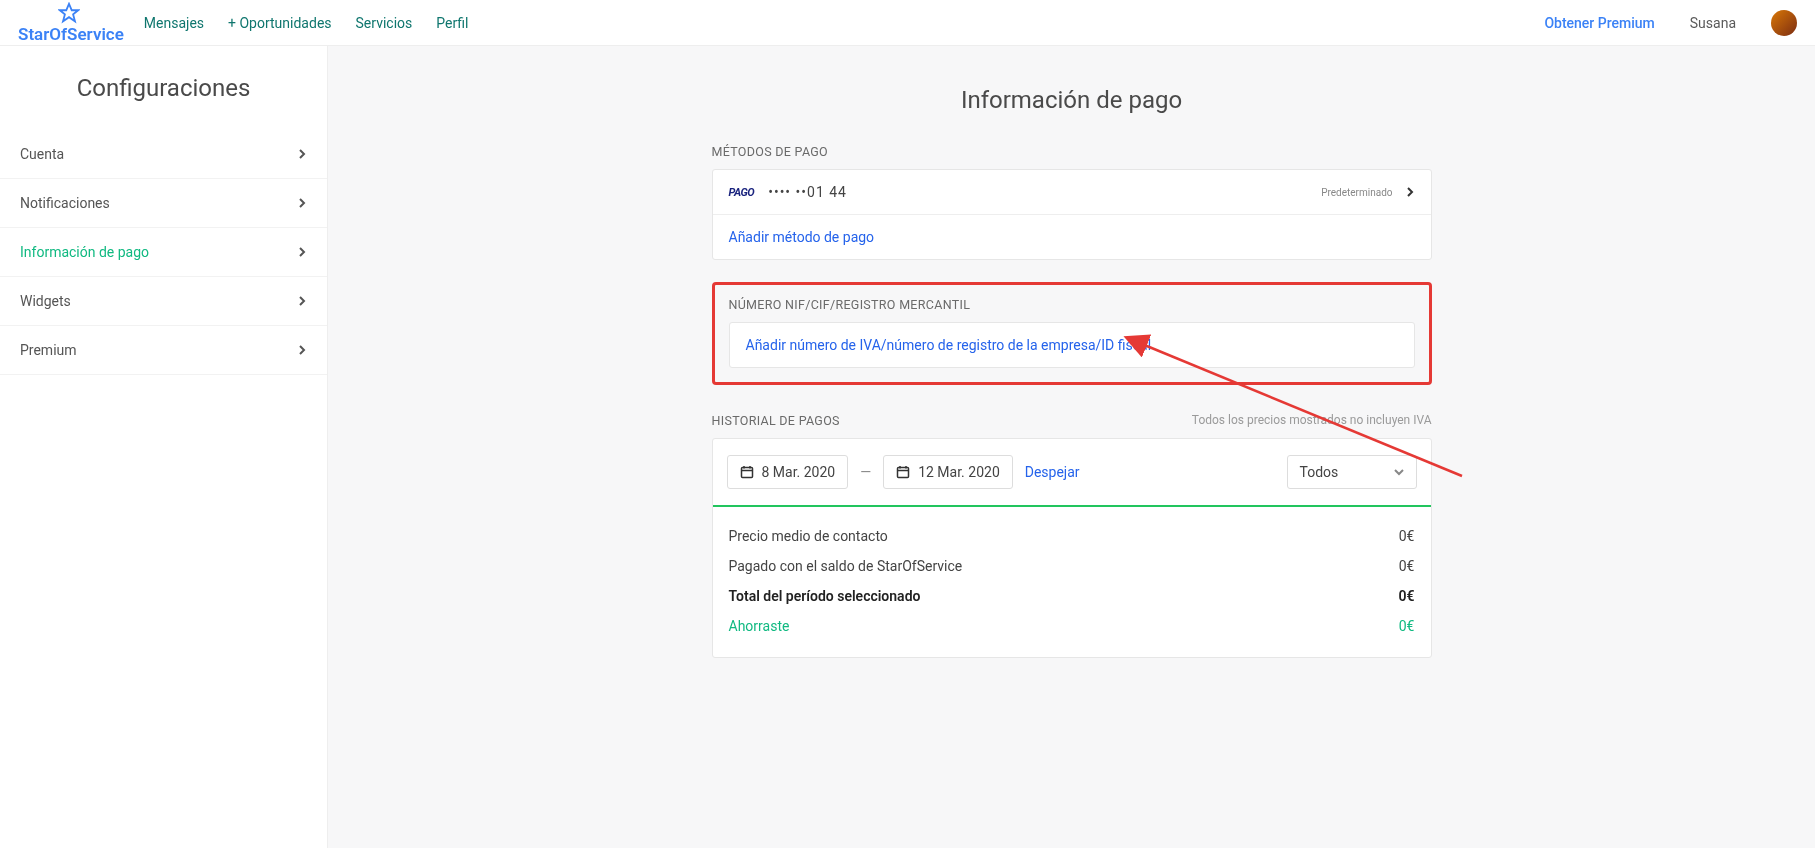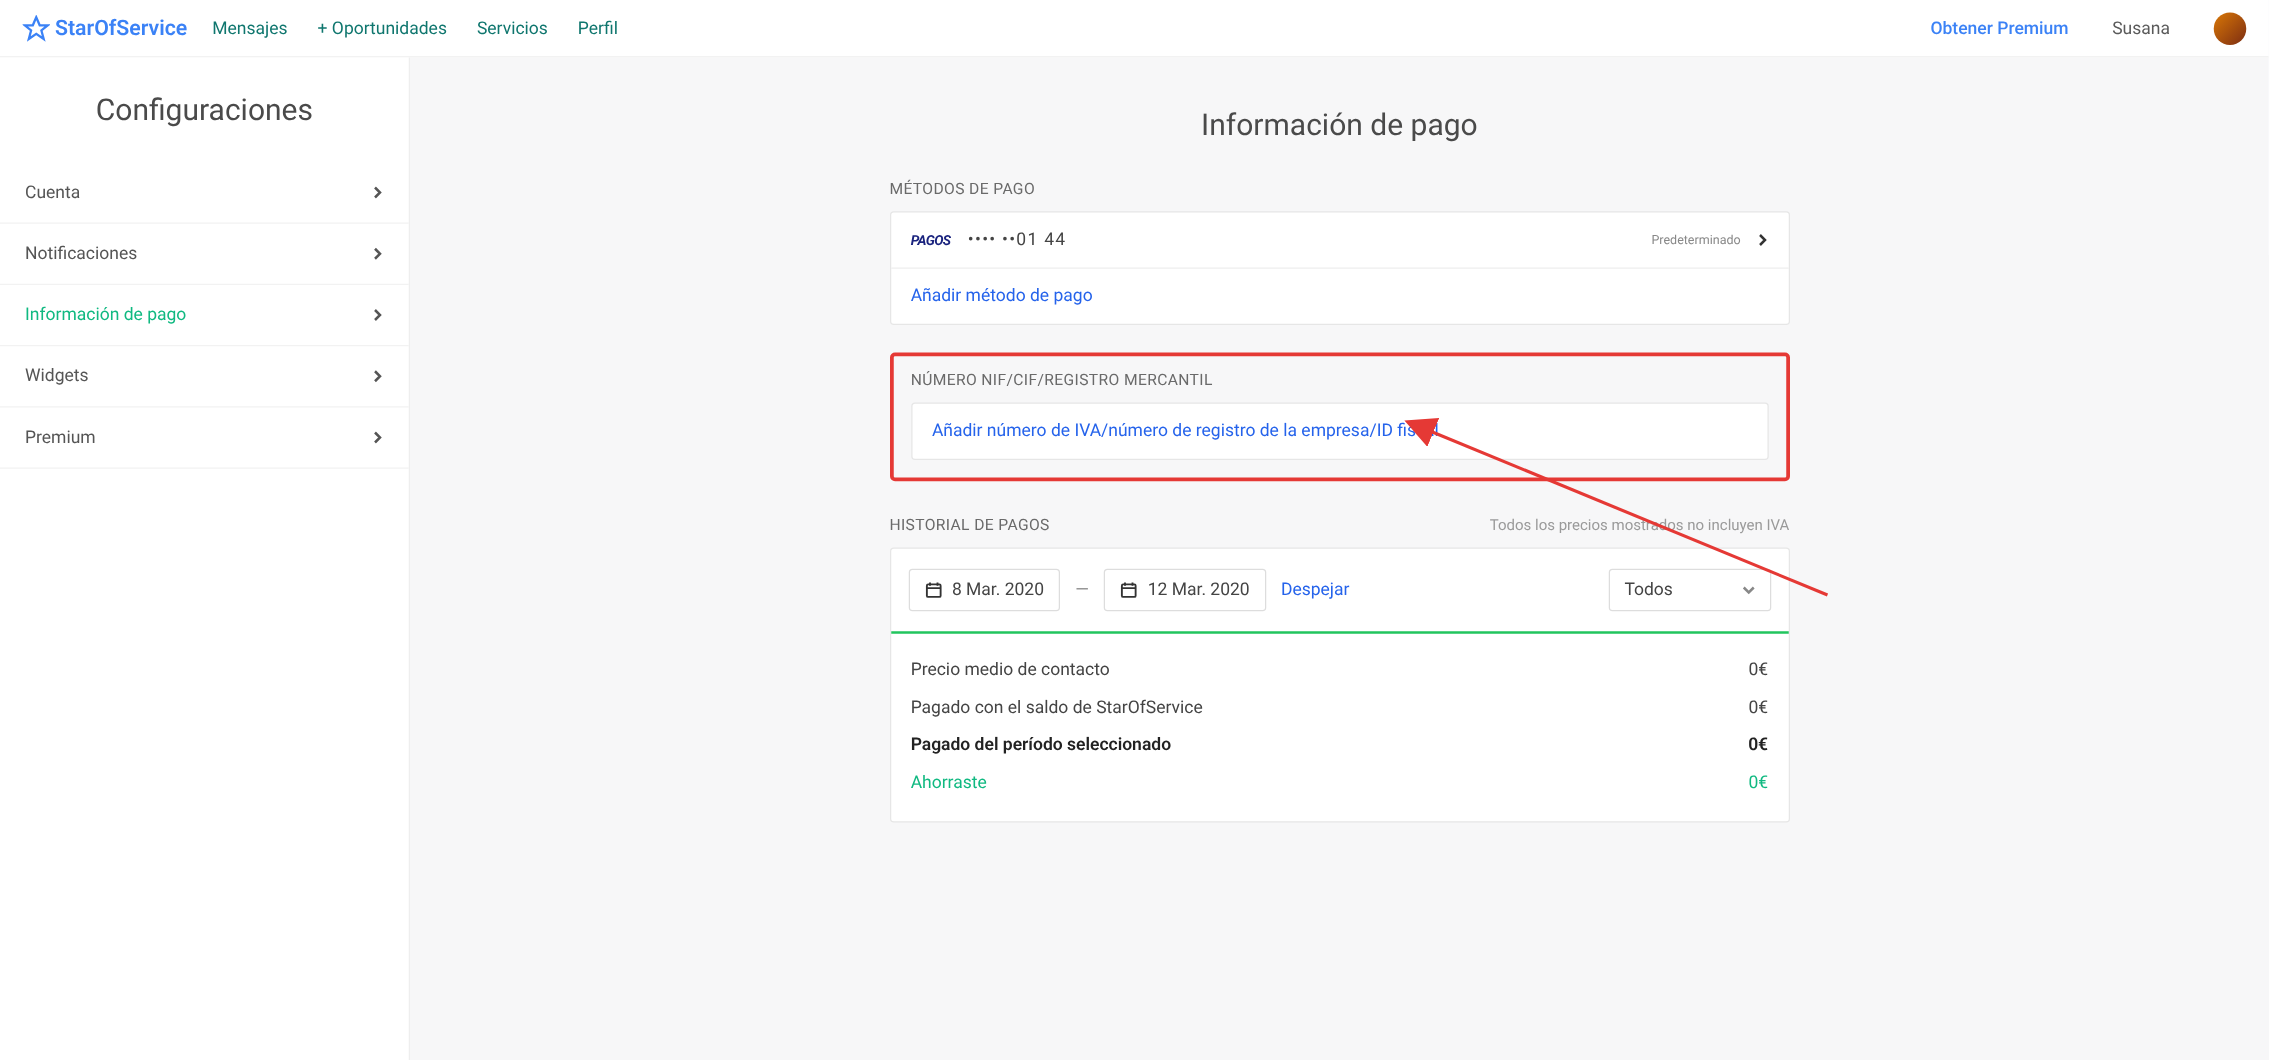--- a/index.html
+++ b/index.html
@@ -1,20 +1,20 @@
 <!DOCTYPE html>
 <html><head>
   <meta charset="utf-8">
   <style>
     * { margin: 0; padding: 0; box-sizing: border-box; }
     body { font-family: -apple-system, BlinkMacSystemFont, "Segoe UI", Roboto, sans-serif; background: #fff; color: #333; font-size: 14px; }
 
     
     .topbar { display: flex; align-items: center; height: 46px; padding: 0 18px; border-bottom: 1px solid #eee; }
-    .logo { display: flex; align-items: center; color: #3b82f6; font-weight: 600; font-size: 17px; margin-right: 20px; text-decoration: none; }
+    .logo { display: flex; align-items: center; color: #3b82f6; font-weight: 600; font-size: 17px; margin-right: 20px; text-decoration: none; flex-direction: column; }
     .logo-icon { width: 22px; height: 22px; margin-right: 4px; }
     .nav-links { display: flex; gap: 24px; }
     .nav-link { color: #0f766e; text-decoration: none; font-size: 14px; }
     .nav-right { margin-left: auto; display: flex; align-items: center; gap: 35px; }
     .premium-link { color: #3b82f6; font-weight: 500; }
     .username { color: #5a5a5a; }
     .avatar { width: 26px; height: 26px; border-radius: 50%; background: linear-gradient(135deg, #d97706, #7c2d12); }
 
     
     .page { display: flex; min-height: calc(100vh - 46px); }
@@ -129,21 +129,21 @@
   </aside>
 
   <main class="main">
     <div class="content-wrap">
       <h1 class="page-title">Información de pago</h1>
 
       <div class="section-block">
         <div class="section-head">MÉTODOS DE PAGO</div>
         <div class="card">
           <div class="pm-row">
-            <span class="visa-badge">PAGOS</span>
+            <span class="visa-badge">PAGO</span>
             <span class="pm-number">•••• ••01 44</span>
             <div class="pm-right">
               <span>Predeterminado</span>
               <svg class="chevron-r" viewBox="0 0 10 10" fill="none" stroke="#333" stroke-width="2">
                   <path d="M3 1 L7 5 L3 9"></path>
                 </svg>
             </div>
           </div>
           <div class="add-link-row">
             <span class="link-blue">Añadir método de pago</span>
@@ -193,21 +193,21 @@
           <div class="summary">
             <div class="sum-row">
               <span>Precio medio de contacto</span>
               <span>0€</span>
             </div>
             <div class="sum-row">
               <span>Pagado con el saldo de StarOfService</span>
               <span>0€</span>
             </div>
             <div class="sum-row bold">
-              <span>Pagado del período seleccionado</span>
+              <span>Total del período seleccionado</span>
               <span>0€</span>
             </div>
             <div class="sum-row green">
               <span>Ahorraste</span>
               <span>0€</span>
             </div>
           </div>
         </div>
       </div>
 

